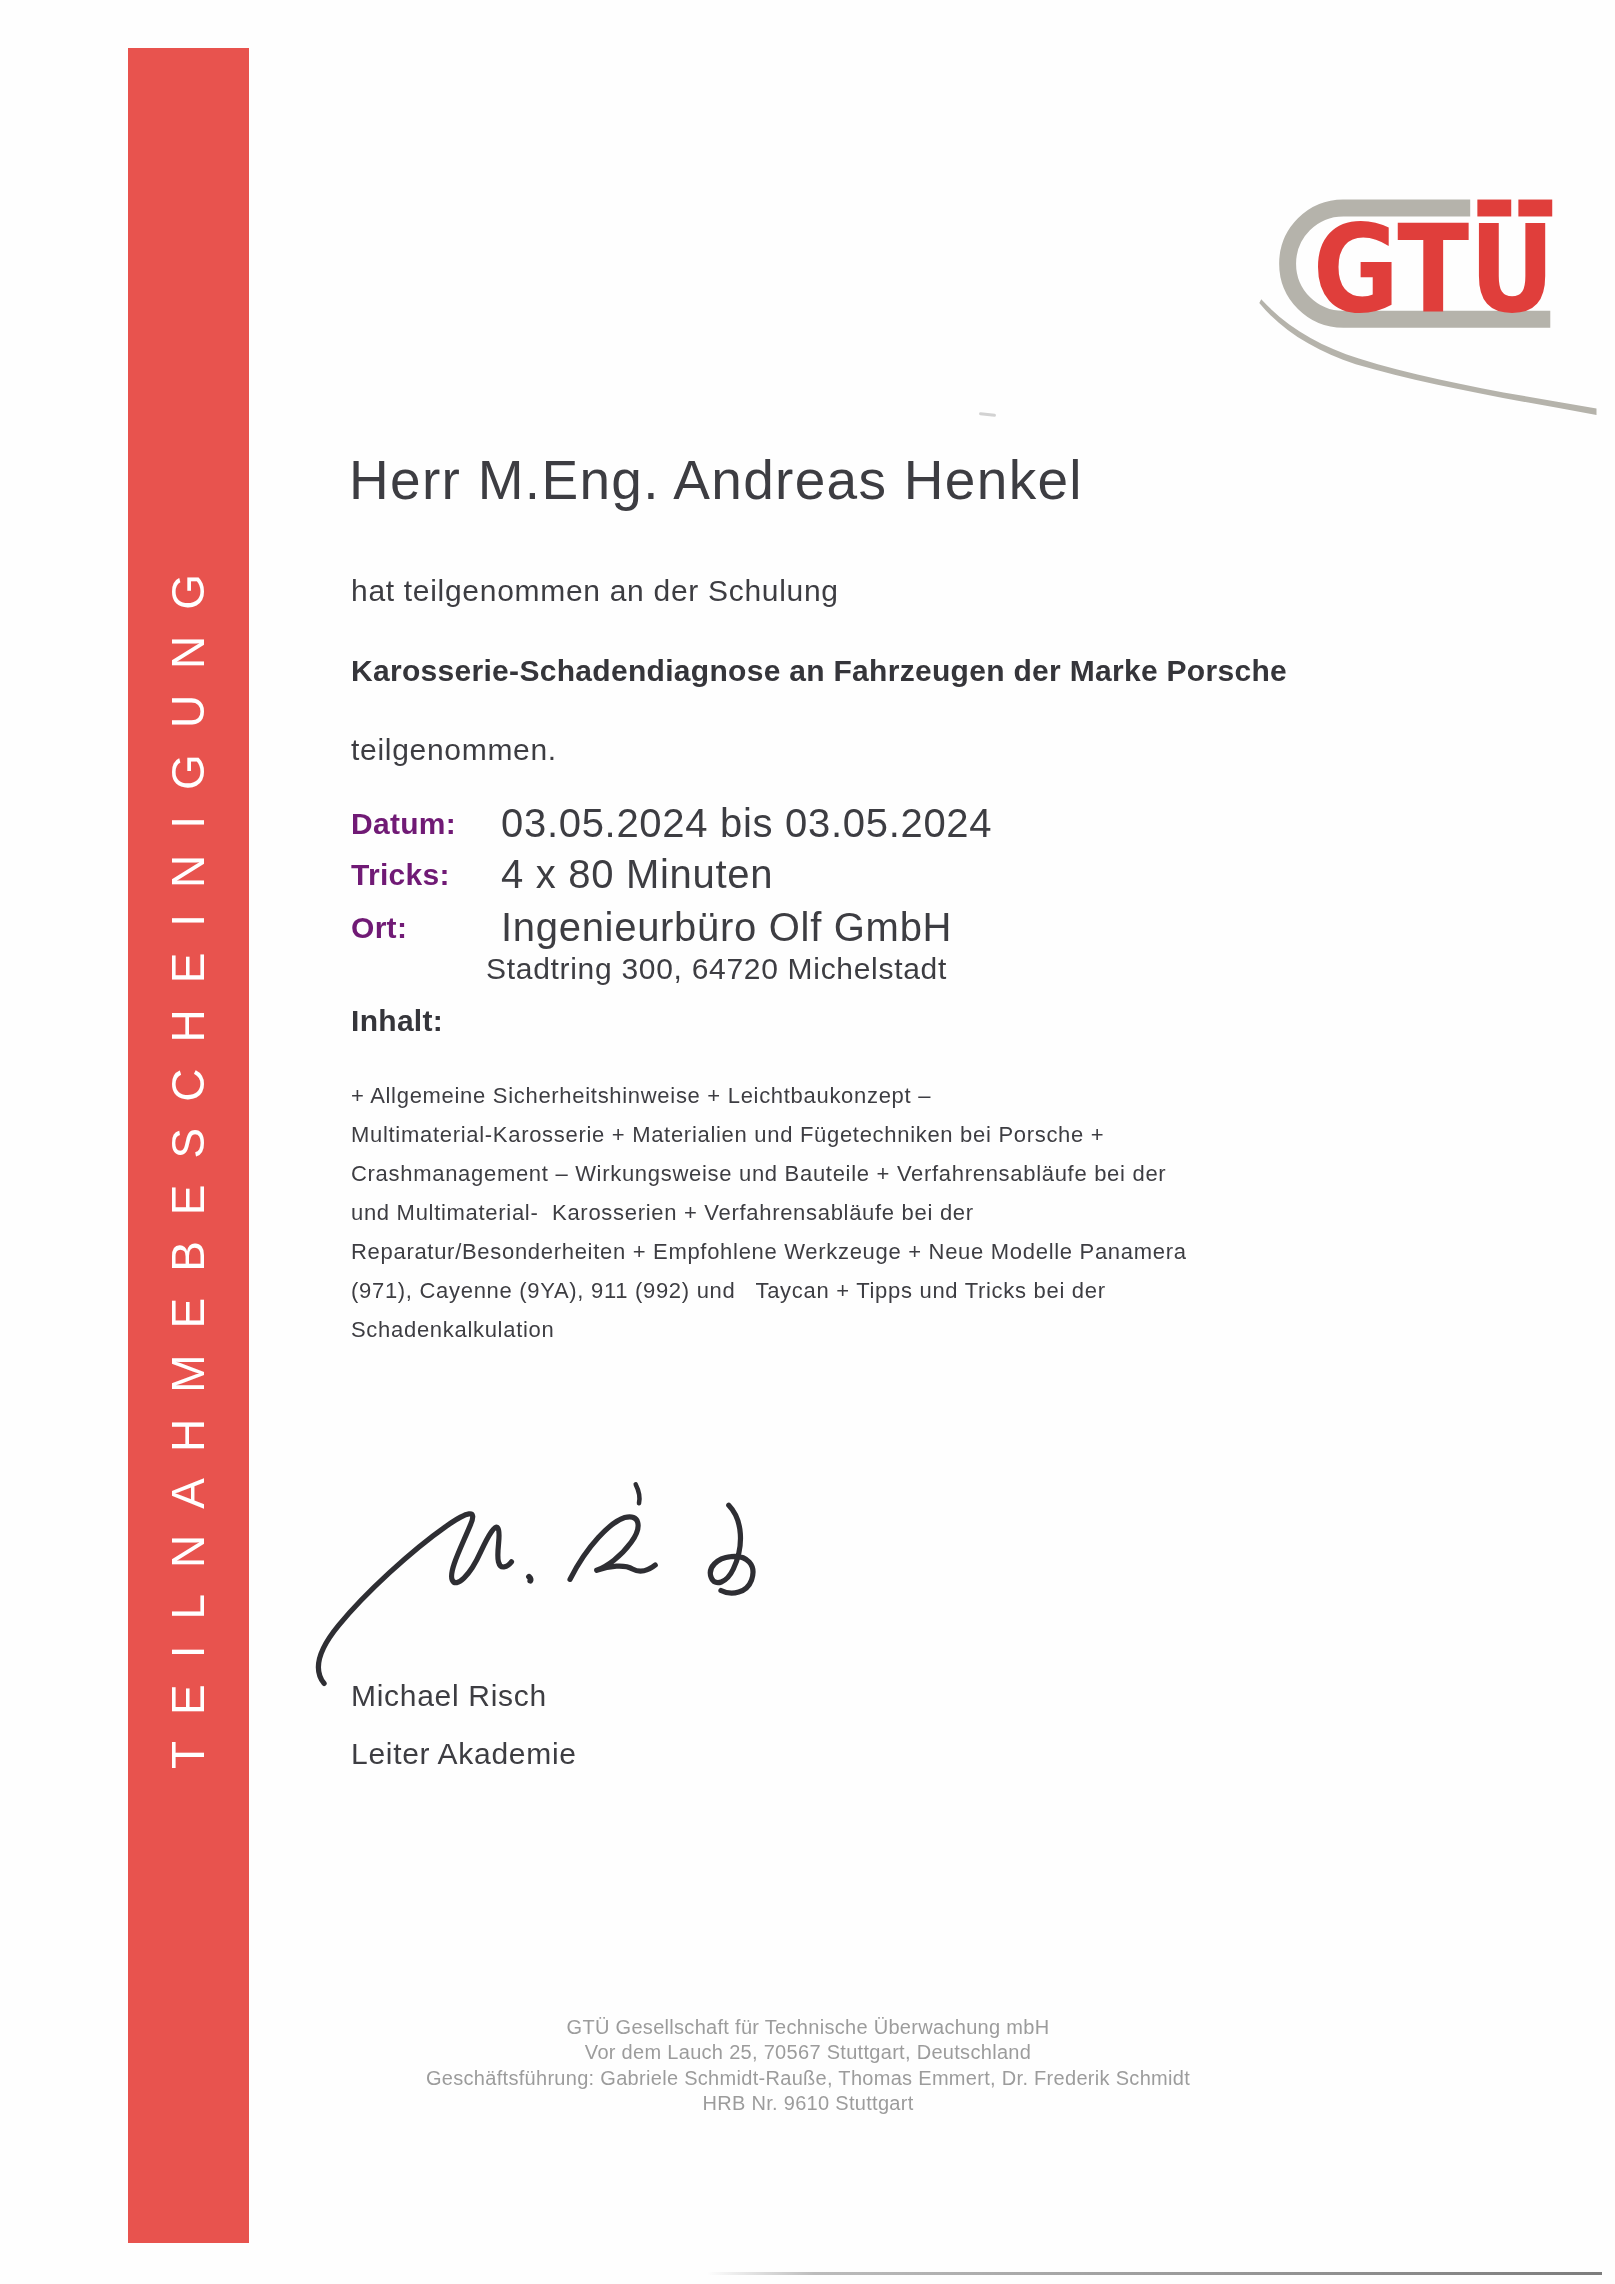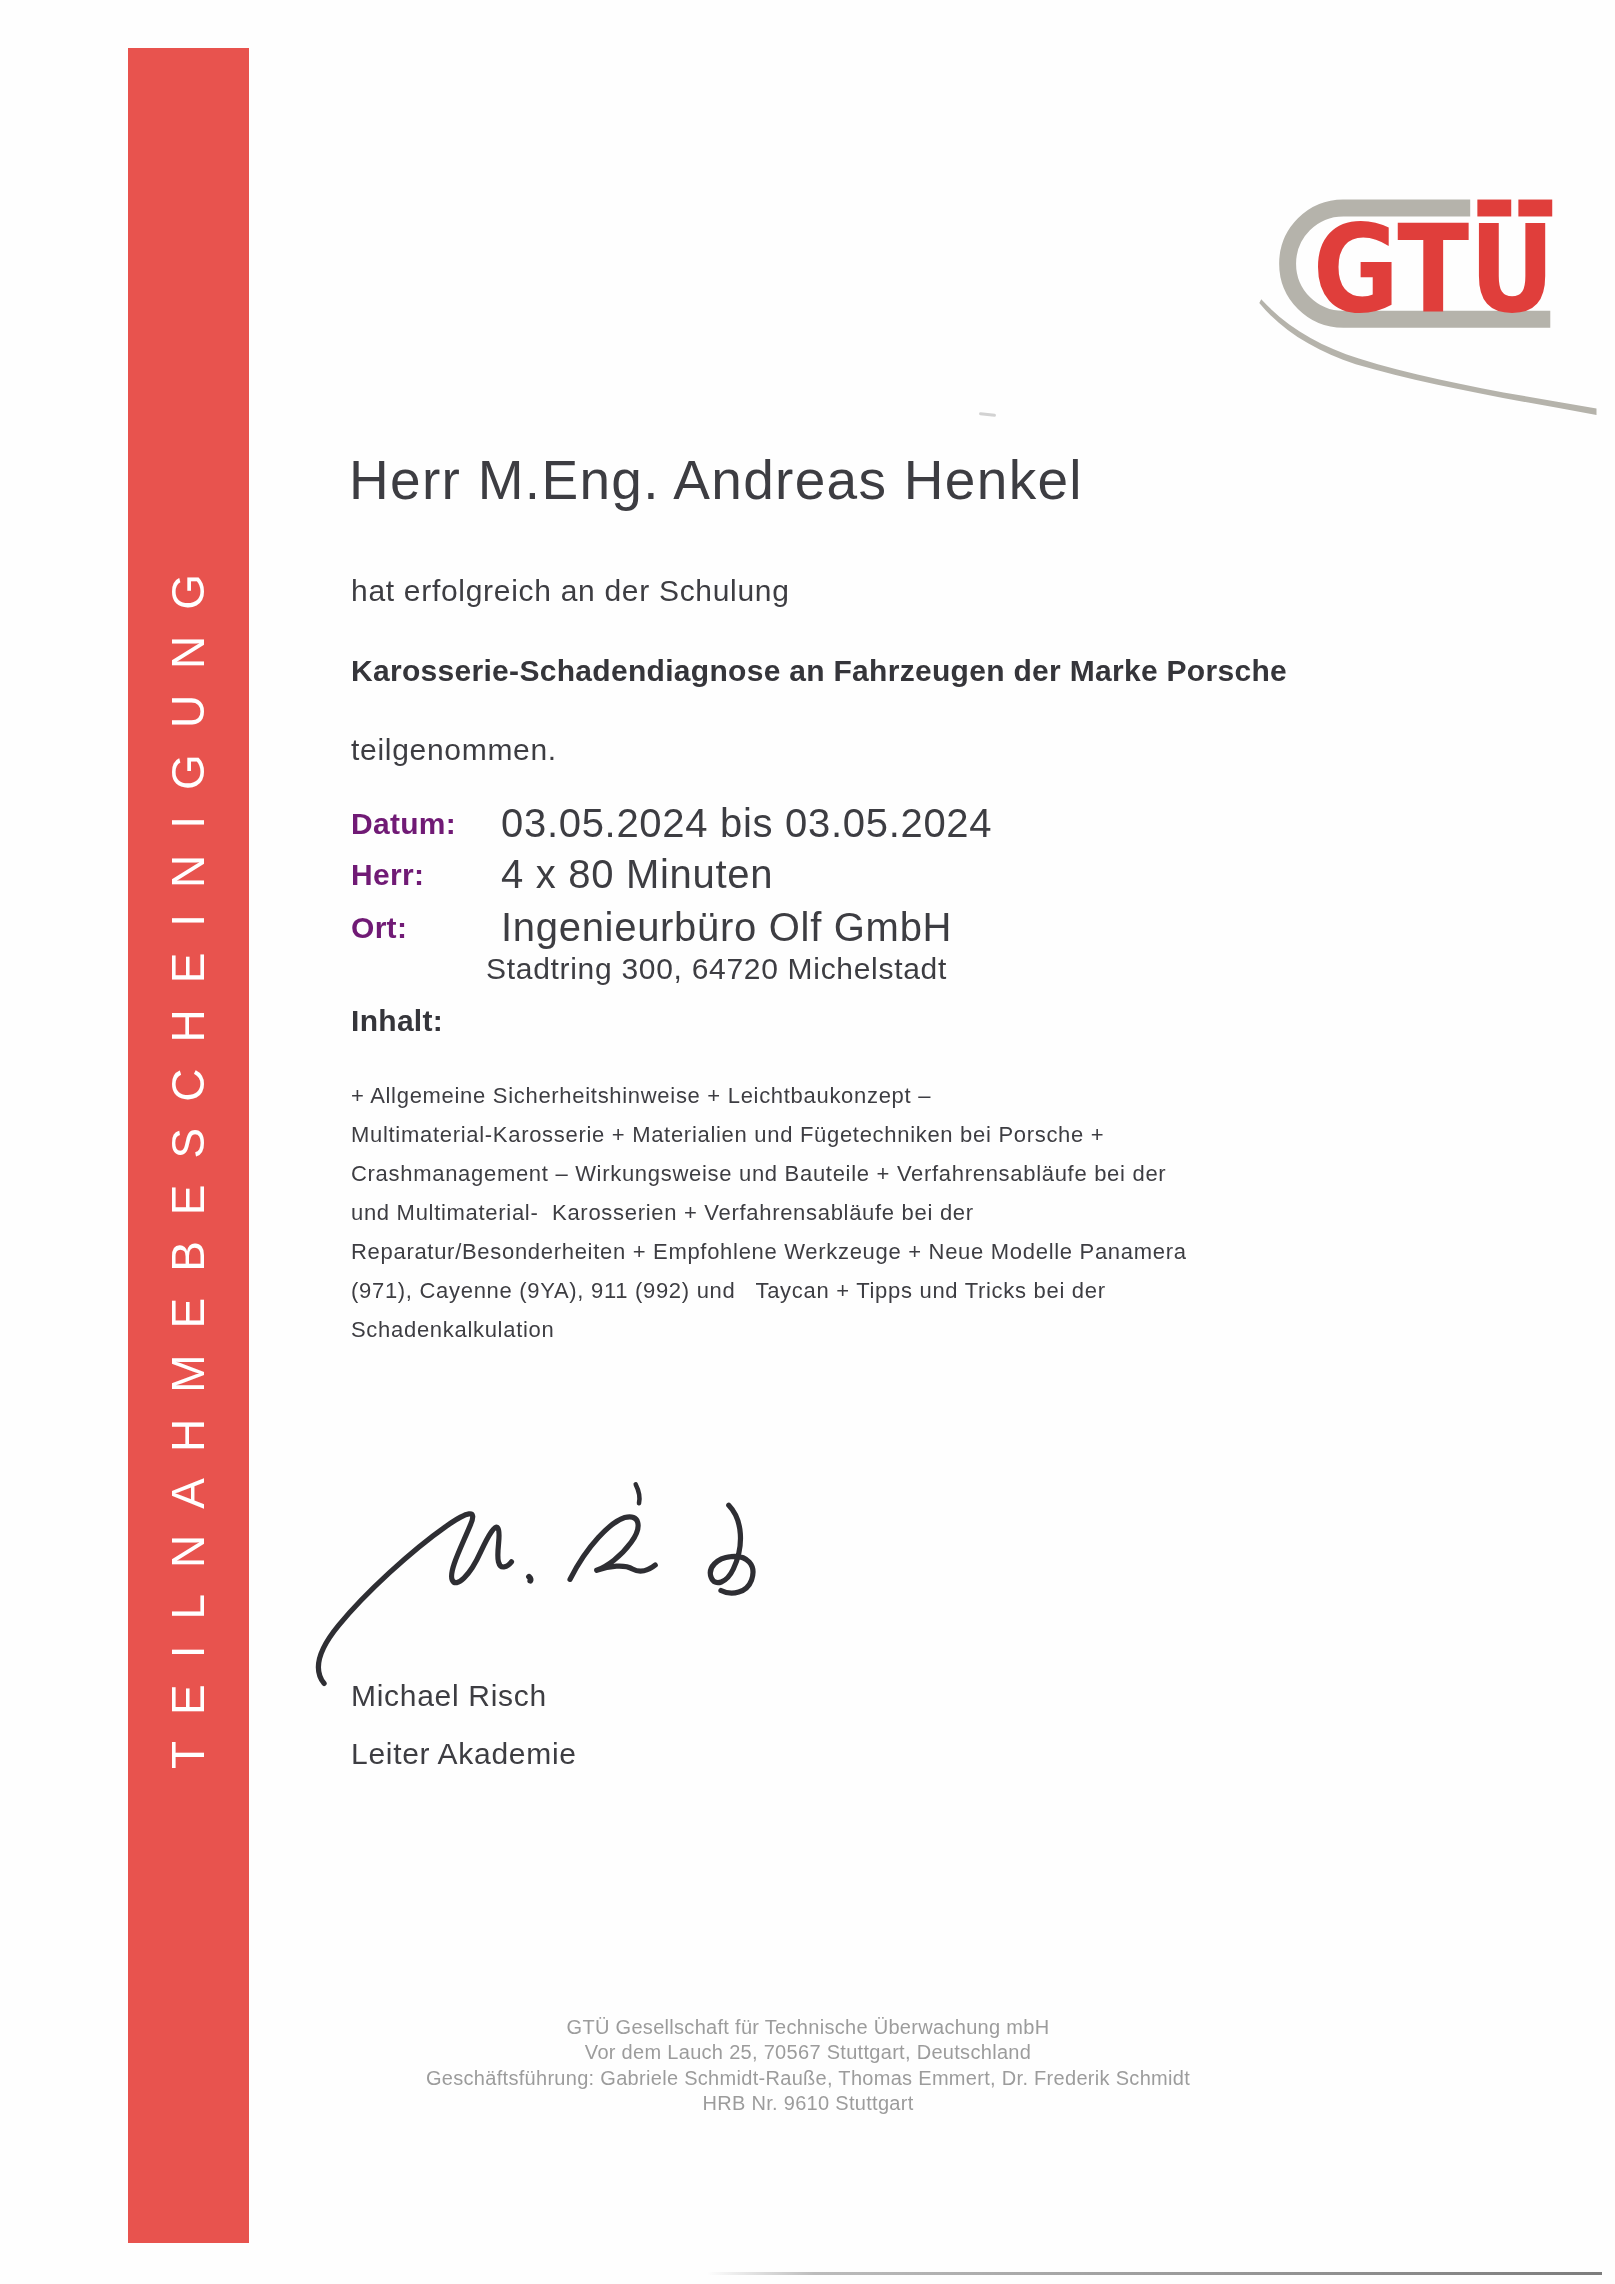--- a/index.html
+++ b/index.html
@@ -92,30 +92,30 @@
       <text x="84" y="184" font-family="DejaVu Sans, sans-serif" font-weight="bold" font-size="186" fill="#e03e3b" textLength="372" lengthAdjust="spacingAndGlyphs">GTU</text>
       <rect x="337" y="13" width="52" height="26" fill="#e03e3b"></rect>
       <rect x="400" y="13" width="52" height="26" fill="#e03e3b"></rect>
     </svg>
   </div>
 
   <div class="abs artifact-dash"></div>
 
   <div class="abs title">Herr M.Eng. Andreas Henkel</div>
 
-  <div class="abs line-regular" style="left:351px;top:572px;">hat erfolgreich an der Schulung</div>
+  <div class="abs line-regular" style="left:351px;top:572px;">hat teilgenommen an der Schulung</div>
   <div class="abs line-bold" style="left:351px;top:652px;">Karosserie-Schadendiagnose an Fahrzeugen der Marke Porsche</div>
   <div class="abs line-regular" style="left:351px;top:731px;">teilgenommen.</div>
 
   <div class="abs row" style="left:351px;top:805px;width:978px;">
     <div class="label">Datum:</div>
     <div class="value">03.05.2024 bis 03.05.2024</div>
   </div>
   <div class="abs row" style="left:351px;top:856px;width:978px;">
-    <div class="label">Herr:</div>
+    <div class="label">Tricks:</div>
     <div class="value">4 x 80 Minuten</div>
   </div>
   <div class="abs row" style="left:351px;top:909px;width:978px;">
     <div class="label">Ort:</div>
     <div class="value">Ingenieurbüro Olf GmbH</div>
   </div>
   <div class="abs line-regular" style="left:486px;top:950px;">Stadtring 300, 64720 Michelstadt</div>
   <div class="abs line-bold" style="left:351px;top:1002px;">Inhalt:</div>
 
   <div class="abs content">

